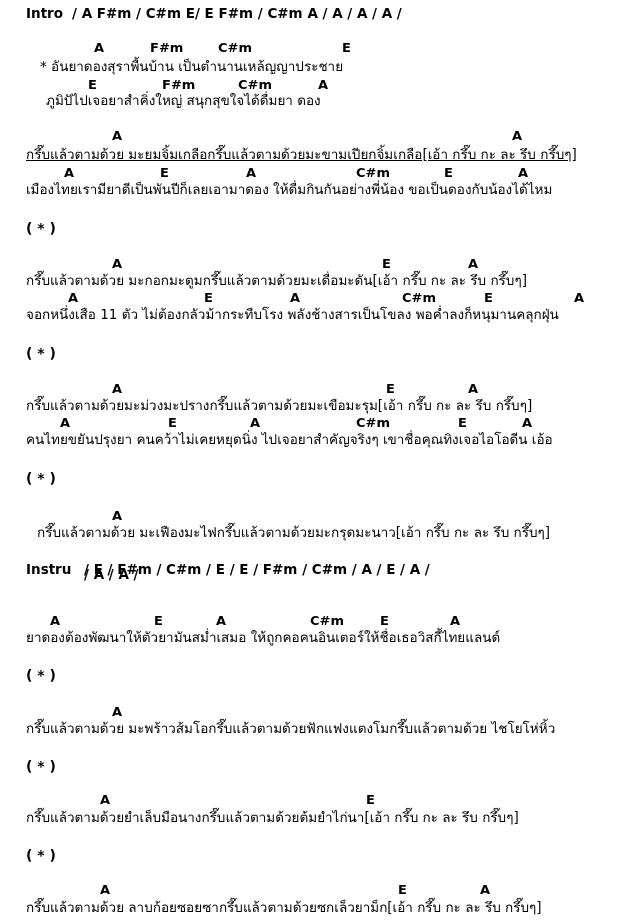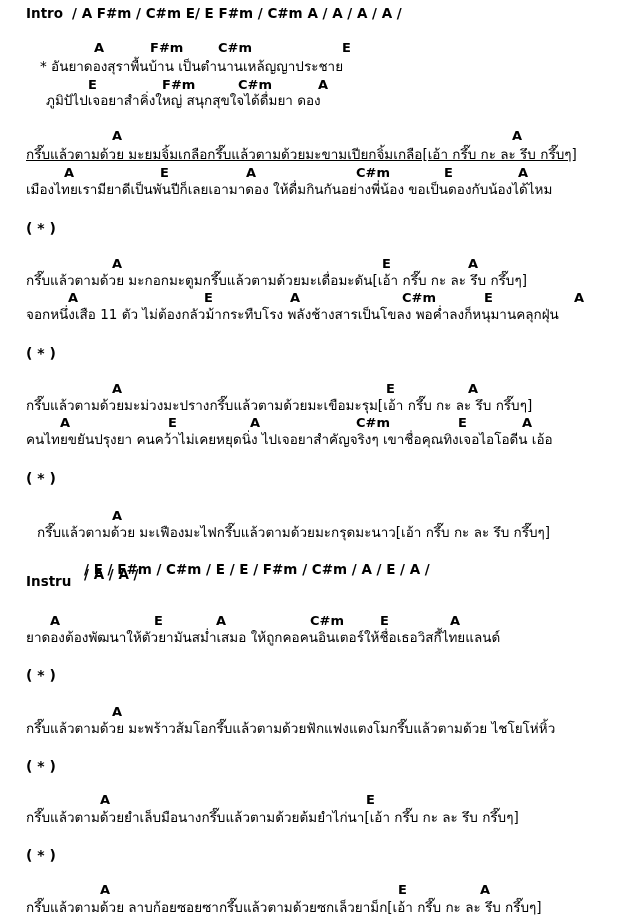--- a/index.html
+++ b/index.html
@@ -85,15 +85,15 @@
     <div class="ln lyric" style="left: 26px; top: 901px;">กรึ๊บแล้วตามด้วย ลาบก้อยซอยซากรึ๊บแล้วตามด้วยซกเล็วยาม็ก[เอ้า กรึ๊บ กะ ละ รึบ กรึ๊บๆ]</div>
   </div>
 
 <div class="ln ref" style="left:26px;top:221px;">( * )</div>
 <div class="ln ref" style="left:26px;top:346px;">( * )</div>
 <div class="ln ref" style="left:26px;top:471px;">( * )</div>
 <div class="ln ref" style="left:26px;top:668px;">( * )</div>
 <div class="ln ref" style="left:26px;top:759px;">( * )</div>
 <div class="ln ref" style="left:26px;top:848px;">( * )</div>
 
-<div class="ln head" style="left:26px;top:563px;margin-top:12px;">Instru</div>
+<div class="ln head" style="left:26px;top:563px;">Instru</div>
 <div class="ln head" style="left:84px;top:563px;text-align:right;">/ E / F#m / C#m / E / E / F#m / C#m / A / E / A /</div>
 <div class="ln head" style="left:84px;top:568px;">/ A / A /</div>
 
 </body></html>

